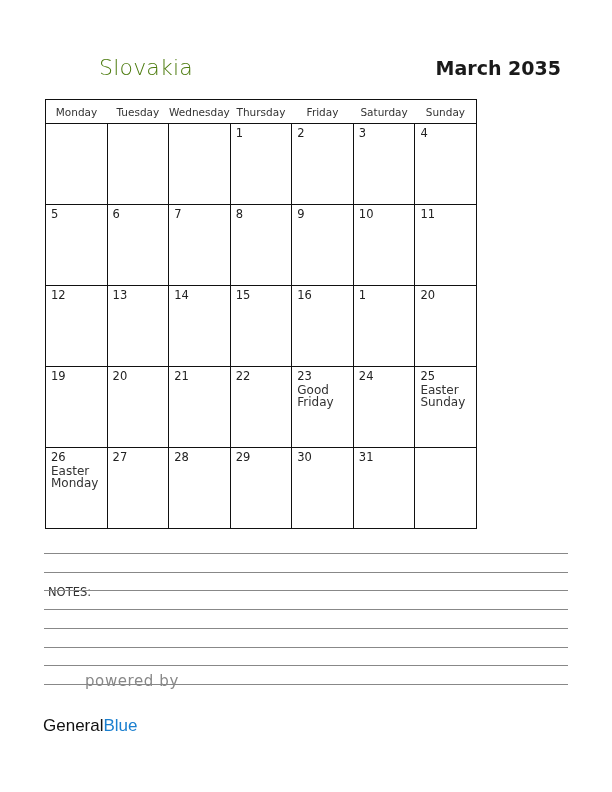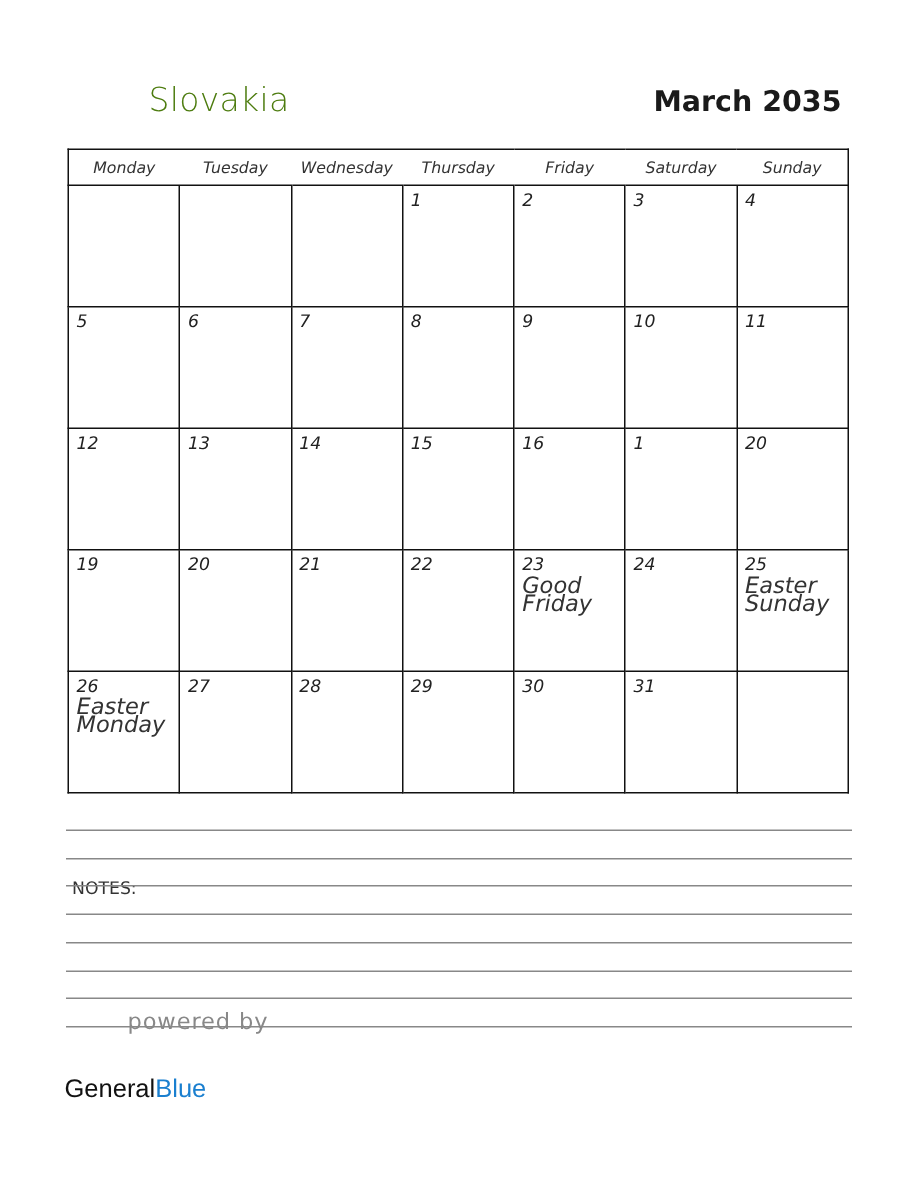--- a/index.html
+++ b/index.html
@@ -8,36 +8,36 @@
     font-family: "DejaVu Sans", sans-serif; color: #222;
   }
   .title {
     position: absolute; left: 51px; top: 55px; font-size: 22px; font-weight: 300;
     color: #4d7c0f; letter-spacing: 0.2px; margin-left: 48px;
   }
   .month {
     position: absolute; right: 51px; top: 57px; font-size: 19px; font-weight: 700; color: #1a1a1a;
   }
   table.cal {
-    position: absolute; left: 45px; top: 99px; width: 521px;
-    border-collapse: collapse; table-layout: fixed; font-style: italic;
+    position: absolute; left: 45px; top: 99px; width: 432px;
+    border-collapse: collapse; table-layout: fixed;
   }
   table.cal th {
     height: 23px; font-size: 10.5px; font-weight: normal; color: #333;
     border-top: 1.2px solid #111; border-bottom: 1.2px solid #111;
     padding: 0; text-align: center;
   }
   table.cal th:first-child { border-left: 1.2px solid #111; }
   table.cal th:last-child { border-right: 1.2px solid #111; }
   table.cal td {
     height: 76px; border: 1.2px solid #111; vertical-align: top;
     padding: 2px 5px; font-size: 11.5px; color: #222;
   }
   .daynum { display: block; line-height: 14px; }
-  .holiday { display: block; font-size: 15px; color: #333; line-height: 12px; margin-top: 1px; }
+  .holiday { display: block; font-size: 12px; color: #333; line-height: 12px; margin-top: 1px; }
   .notes-label {
     position: absolute; left: 48px; top: 537px; font-size: 11.5px; color: #333; margin-top: 48px;
   }
   .note-line {
     position: absolute; left: 44px; width: 524px; height: 0;
     border-top: 1px solid #888;
   }
   .powered {
     position: absolute; left: 46px; top: 672px; font-size: 15px; color: #888; letter-spacing: 0.6px; padding-left: 39px;
   }

